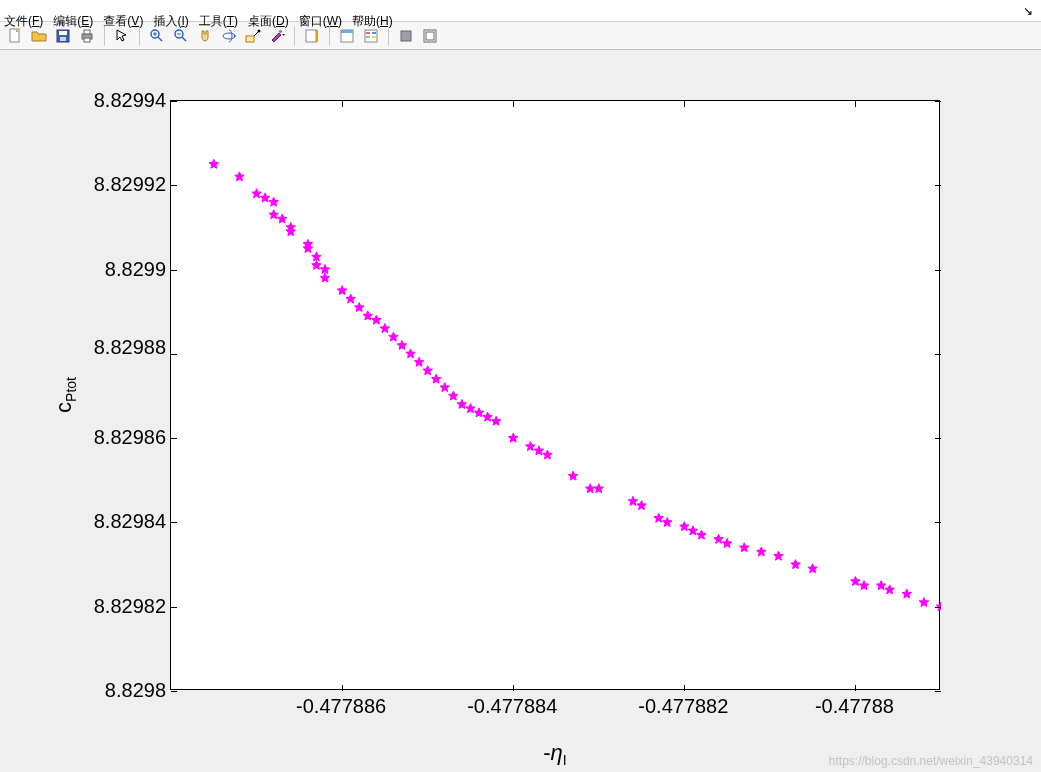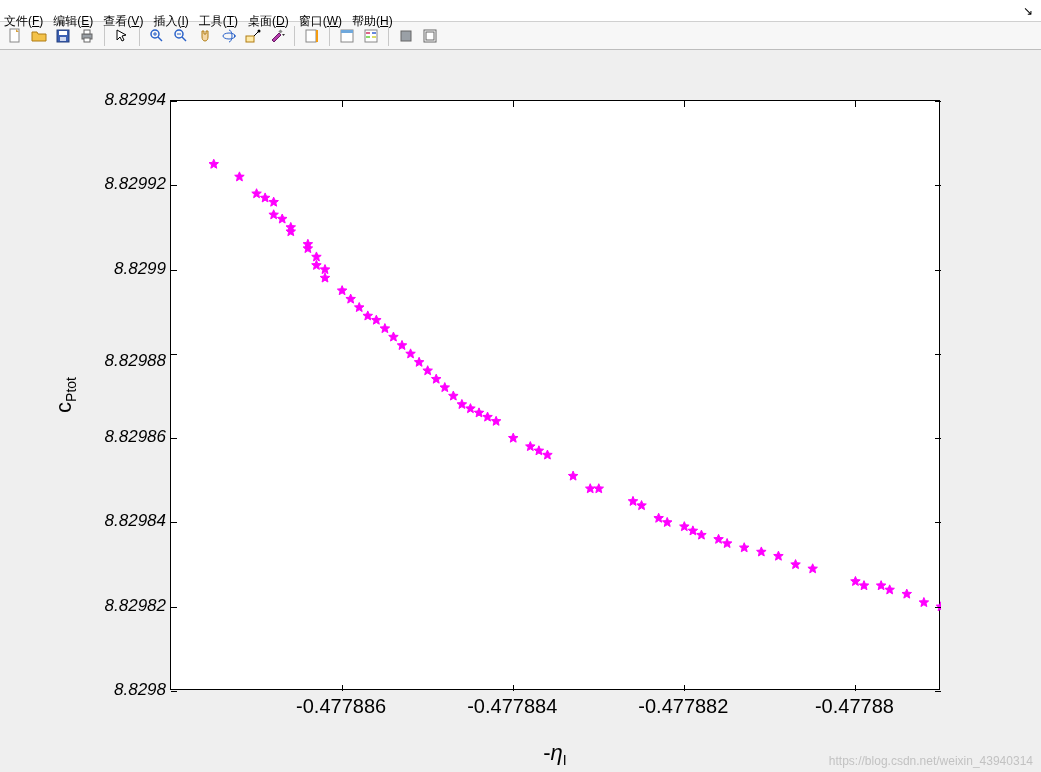--- a/index.html
+++ b/index.html
@@ -114,25 +114,24 @@
     text-align: center;
     font-size: 22px;
     font-family: Arial, sans-serif;
     font-style: italic;
   }
   .xlabel .sub { font-size: 14px; vertical-align: sub; font-style: normal; }
   .ytick {
     position: absolute;
     right: 875px;
     text-align: right;
-    font-size: 17px;
+    font-size: 20px;
     font-family: Arial, sans-serif;
     transform: translateY(-50%);
     white-space: nowrap;
-    font-style: italic;
   }
   .xtick {
     position: absolute;
     top: 645px;
     text-align: center;
     font-size: 20px;
     font-family: Arial, sans-serif;
     transform: translateX(-50%);
     white-space: nowrap;
   }
@@ -385,21 +384,21 @@
         <div class="tick-mark-x" style="left: 684.444px; top: 584px;"></div>
         <div class="tick-mark-x" style="left: 684.444px; top: 0px;"></div>
       </div>
   </div>
 
   <div id="yticks">
       <div class="ytick" style="top: 640px;">8.8298</div>
       <div class="ytick" style="top: 555.714px;">8.82982</div>
       <div class="ytick" style="top: 471.429px;">8.82984</div>
       <div class="ytick" style="top: 387.143px;">8.82986</div>
-      <div class="ytick" style="top: 311px;">8.82988</div>
+      <div class="ytick" style="top: 297px;">8.82988</div>
       <div class="ytick" style="top: 218.571px;">8.8299</div>
       <div class="ytick" style="top: 134.286px; text-align: center;">8.82992</div>
       <div class="ytick" style="top: 50px;">8.82994</div>
     </div>
 
   <div id="xticks">
       <div class="xtick" style="left: 341.111px;">-0.477886</div>
       <div class="xtick" style="left: 512.222px;">-0.477884</div>
       <div class="xtick" style="left: 683.333px;">-0.477882</div>
       <div class="xtick" style="left: 854.444px;">-0.47788</div>

